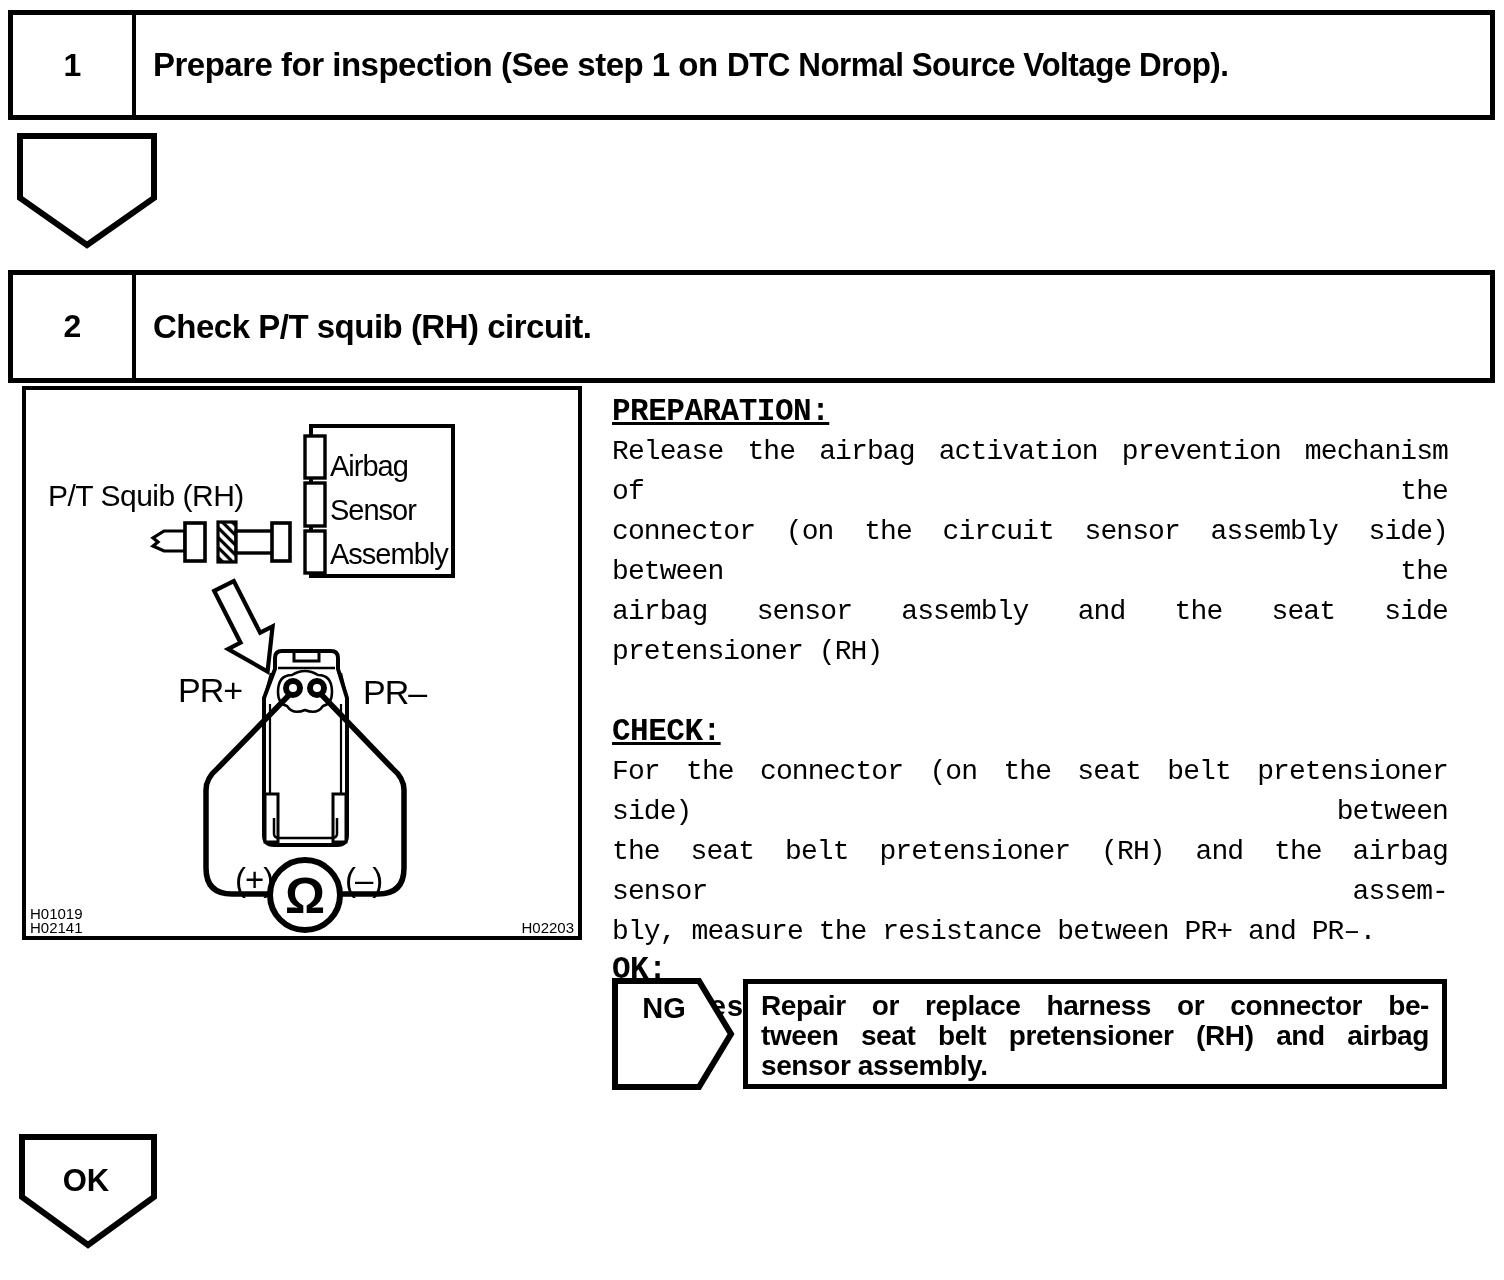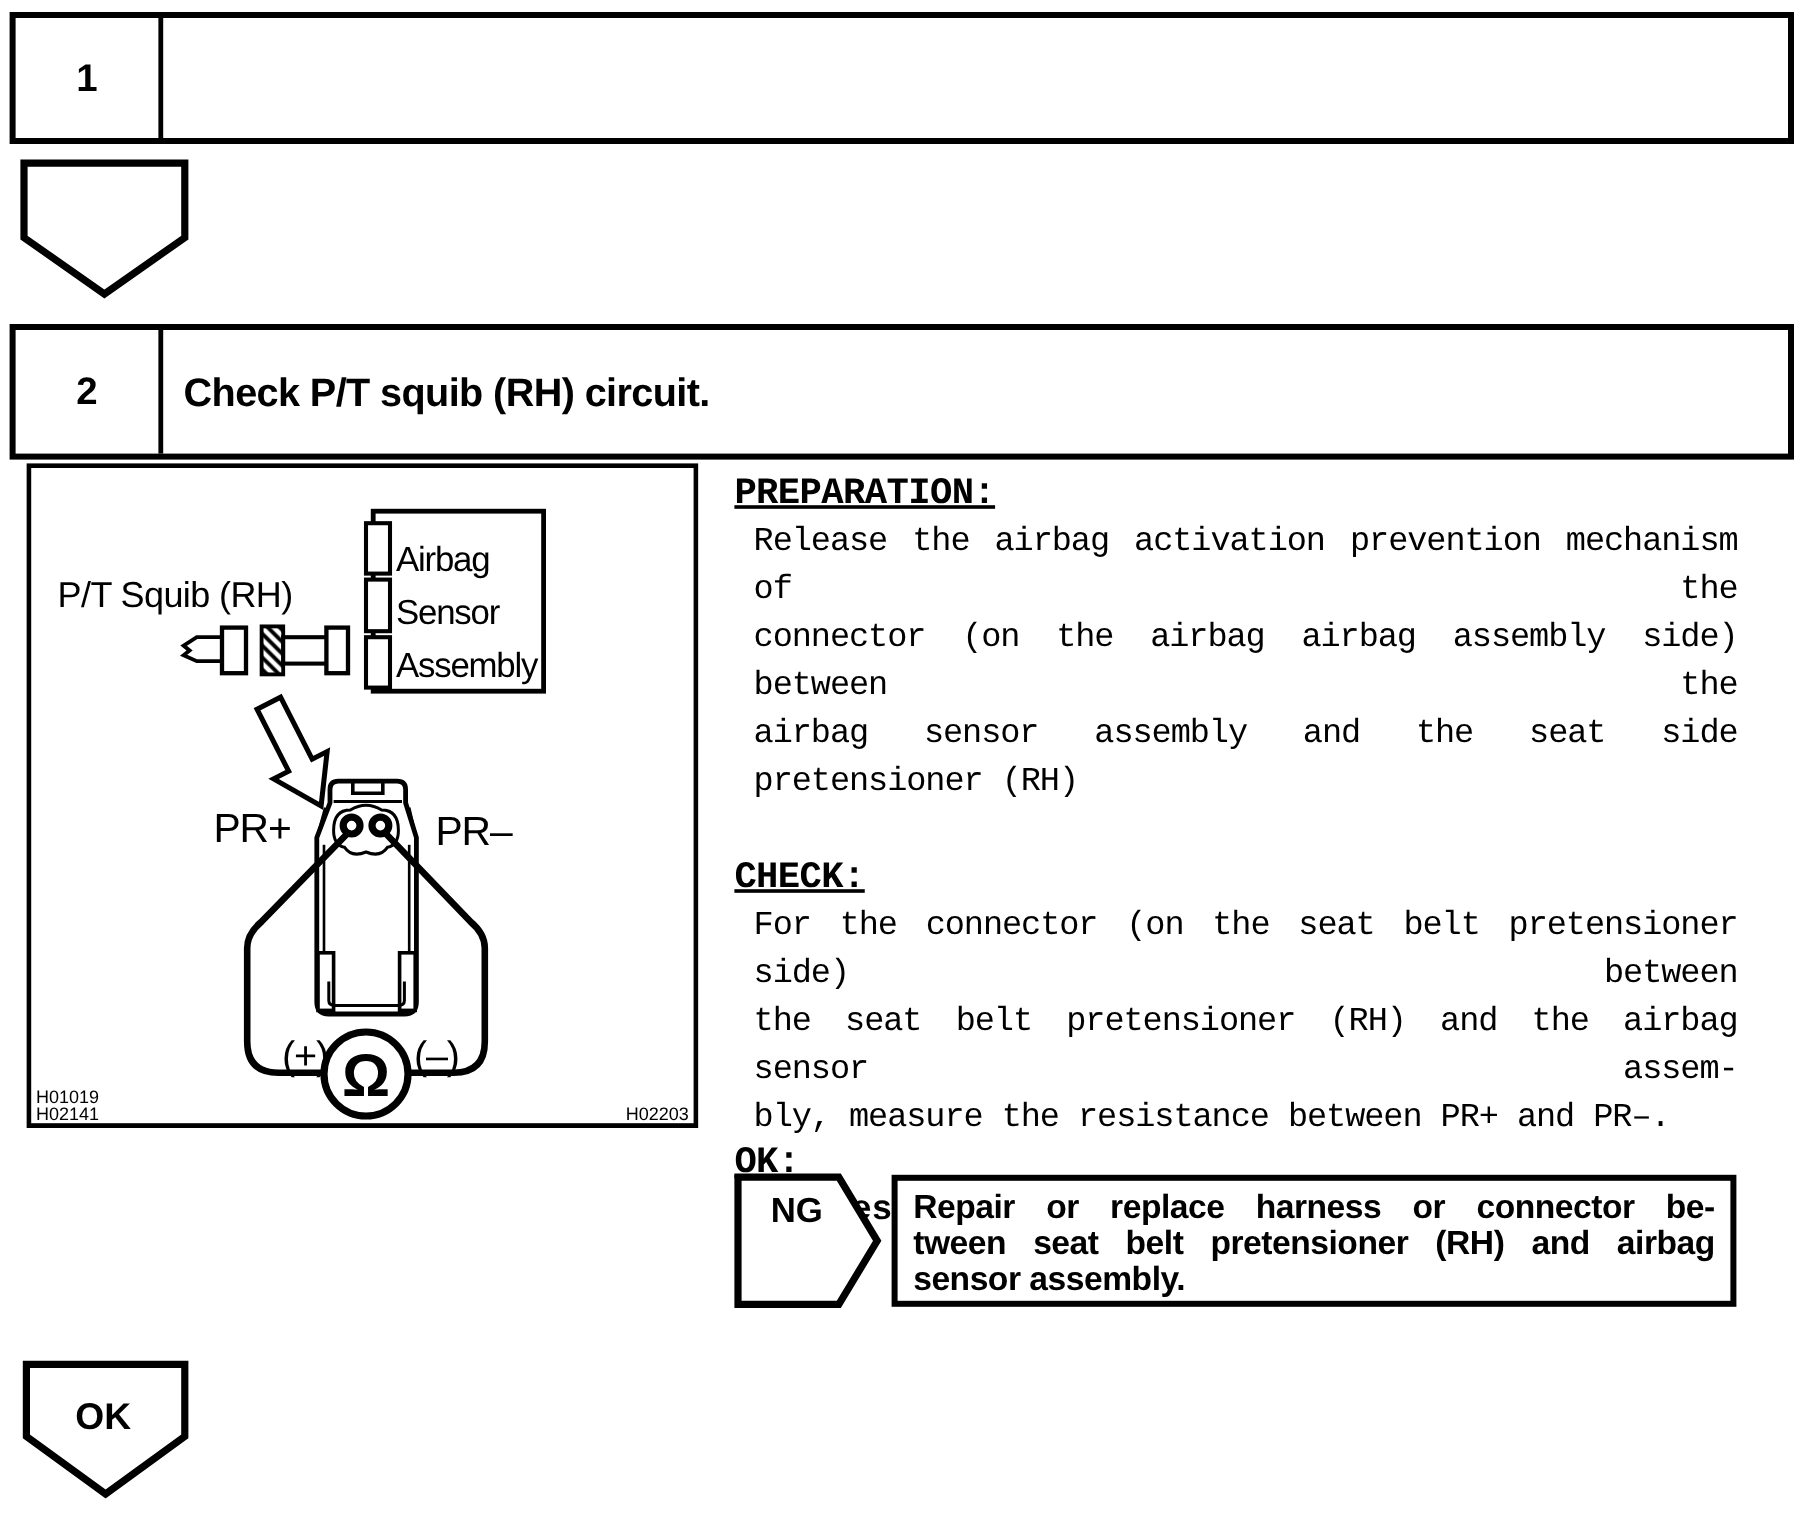--- a/index.html
+++ b/index.html
@@ -29,21 +29,21 @@
   
   .figure-box { position:absolute; left:22px; top:386px; width:560px; height:554px; }
   .figure-box svg { display:block; }
   .figure-box text { font-family:"Liberation Sans", sans-serif; }
   
   .instructions { position:absolute; left:612px; top:394px; width:836px;font-family:Liberation Mono, monospace; }
   .ihead {
     font-size:31px; font-weight:bold; text-decoration:underline;
     letter-spacing:-0.5px; line-height:36px; margin:0;
   }
-  .ibody { margin:2px 0 0 16px; }
+  .ibody { margin:2px 0 0 0; }
   .ibody .jline { font-size:28px; line-height:40px; letter-spacing:-0.9px; }
   .block-prep { margin-bottom:42px; }
   .spec { font-size:29px; font-weight:bold; line-height:42px; padding-left:80px; letter-spacing:-0.3px; }
   
   .jline { text-align:justify; text-align-last:justify; }
   .jline.jlast { text-align-last:left; }
   
   .ng-box {
     position:absolute; left:743px; top:979px; width:704px; height:110px;
     border:5px solid #000; box-sizing:border-box; background:#fff;
@@ -51,20 +51,24 @@
   }
   .ng-box .jline { font-size:28px; font-weight:bold; line-height:30px; letter-spacing:-0.4px; }
 </style>
 </head>
 <body>
 
 <div class="page">
 
   <div class="step" style="top:10px;height:110px;">
     <div class="step-num">1</div>
+    <div class="step-title">
+      <span>Prepare for inspection (See step 1 on</span>
+      <span class="t-ref">DTC Normal Source Voltage Drop).</span>
+    </div>
   </div>
 
   <svg class="flow-svg" style="left:16px;top:132px;" width="142" height="118" viewBox="0 0 142 118">
     <polygon points="4,4 138,4 138,66 71,113 4,66" fill="#fff" stroke="#000" stroke-width="6"></polygon>
   </svg>
 
   <div class="step" style="top:270px;height:113px;">
     <div class="step-num">2</div>
     <div class="step-title">
       <span>Check P/T squib (RH) circuit.</span>
@@ -140,21 +144,21 @@
       <text x="8" y="547" font-size="15">H02141</text>
       <text x="552" y="547" font-size="15" text-anchor="end">H02203</text>
     </svg>
   </div>
 
   <div class="instructions">
     <div class="block-prep">
       <div class="ihead">PREPARATION:</div>
       <div class="ibody">
           <div class="jline">Release the airbag activation prevention mechanism of the</div>
-          <div class="jline">connector (on the airbag airbag assembly side) between the</div>
+          <div class="jline">connector (on the circuit sensor assembly side) between the</div>
           <div class="jline jlast">airbag sensor assembly and the seat side pretensioner (RH)</div>
         </div>
     </div>
     <div>
       <div class="ihead">CHECK:</div>
       <div class="ibody">
           <div class="jline">For the connector (on the seat belt pretensioner side) between</div>
           <div class="jline">the seat belt pretensioner (RH) and the airbag sensor assem-</div>
           <div class="jline jlast">bly, measure the resistance between PR+ and PR–.</div>
         </div>

